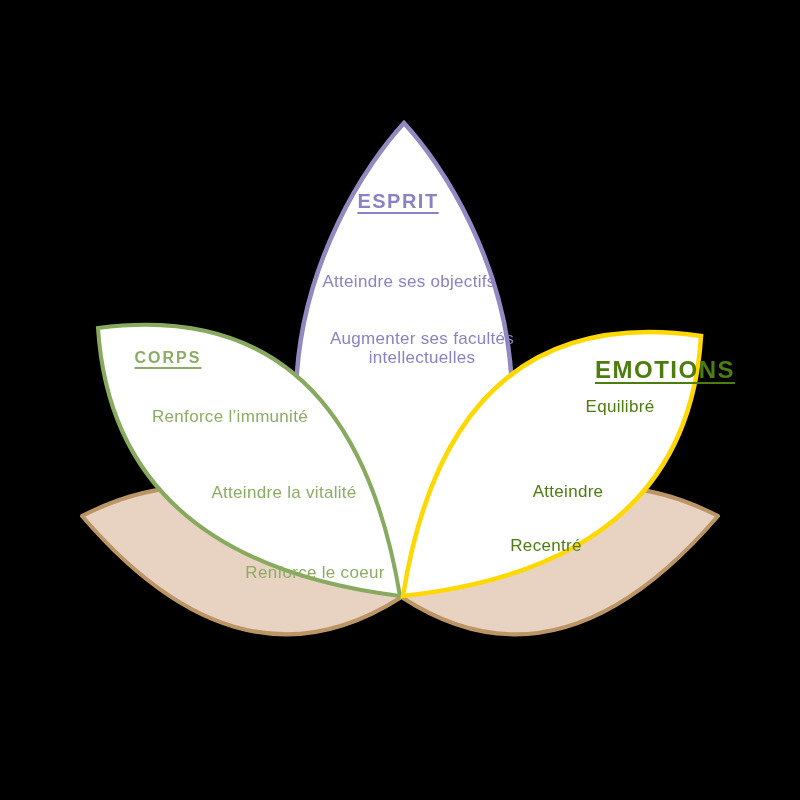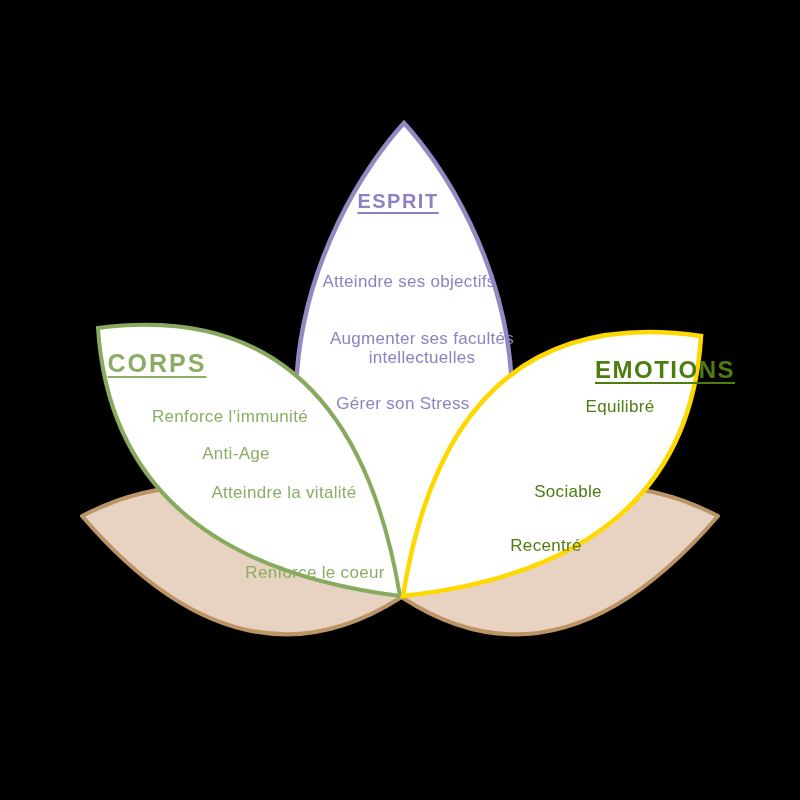--- a/index.html
+++ b/index.html
@@ -36,21 +36,21 @@
     font-weight: bold;
     text-decoration: underline;
     text-underline-offset: 4px;
     text-decoration-thickness: 2px;
   }
   .esprit-text  { color: #8d80c3; }
   .corps-text   { color: #8bad63; }
   .emotions-text{ color: #4d7c0f; margin-left: 40px; }
 
   .title-esprit   { left: 248px; top: 190px; font-size: 20px; letter-spacing: 1.5px; }
-  .title-corps    { left: 7px;  top: 349px; font-size: 25px; letter-spacing: 2px; }
+  .title-corps    { left: 18px;  top: 349px; font-size: 16px; letter-spacing: 2px; }
   .title-emotions { left: 475px; top: 356px; font-size: 24px; letter-spacing: 1.5px; }
 
   .esprit-item-0 { left: 259px; top: 257px; margin-top: 15px; }
   .esprit-item-1 { left: 317px; top: 299px; width: 210px; margin-top: 30px; }
   .esprit-item-2 { left: 254px; top: 355px; }
   .esprit-item-3 { left: 253px; top: 394px; }
 
   .corps-item-0 { left: 80px;  top: 407px; text-align: center; }
   .corps-item-1 { left: 86px;  top: 444px; }
   .corps-item-2 { left: 134px; top: 483px; }
@@ -74,26 +74,24 @@
     <path d="M 718 516 Q 550 430 403 598 Q 560 700 718 516 Z" stroke-width="4" stroke-linejoin="round" fill="#e8d2c1" stroke="#bb9565"></path>
 
     <path d="M 98 328 Q 350 295 400 596 Q 113 560 98 328 Z" fill="#ffffff" stroke-width="4" stroke="#88aa5f"></path>
 
     <path d="M 701 336 Q 450 300 403 596 Q 687 565 701 336 Z" fill="#ffffff" stroke-width="4.5" stroke="#ffd800"></path>
   </svg>
 
   <div class="title esprit-text title-esprit">ESPRIT</div>
   <div class="txt esprit-text esprit-item-0">Atteindre ses objectifs</div>
   <div class="txt esprit-text esprit-item-1">Augmenter ses facultés intellectuelles</div>
-  <div class="txt esprit-text esprit-item-3">Gérer son Stress</div>
 
   <div class="title corps-text title-corps">CORPS</div>
   <div class="txt corps-text corps-item-0">Renforce l’immunité</div>
-  <div class="txt corps-text corps-item-1">Anti-Age</div>
   <div class="txt corps-text corps-item-2">Atteindre la vitalité</div>
   <div class="txt corps-text corps-item-3">Renforce le coeur</div>
 
   <div class="title emotions-text title-emotions">EMOTIONS</div>
   <div class="txt emotions-text emotions-item-0">Equilibré</div>
-  <div class="txt emotions-text emotions-item-2">Sociable</div>
+  <div class="txt emotions-text emotions-item-2">Atteindre</div>
   <div class="txt emotions-text emotions-item-3">Recentré</div>
 
 </div>
 
 </body></html>

